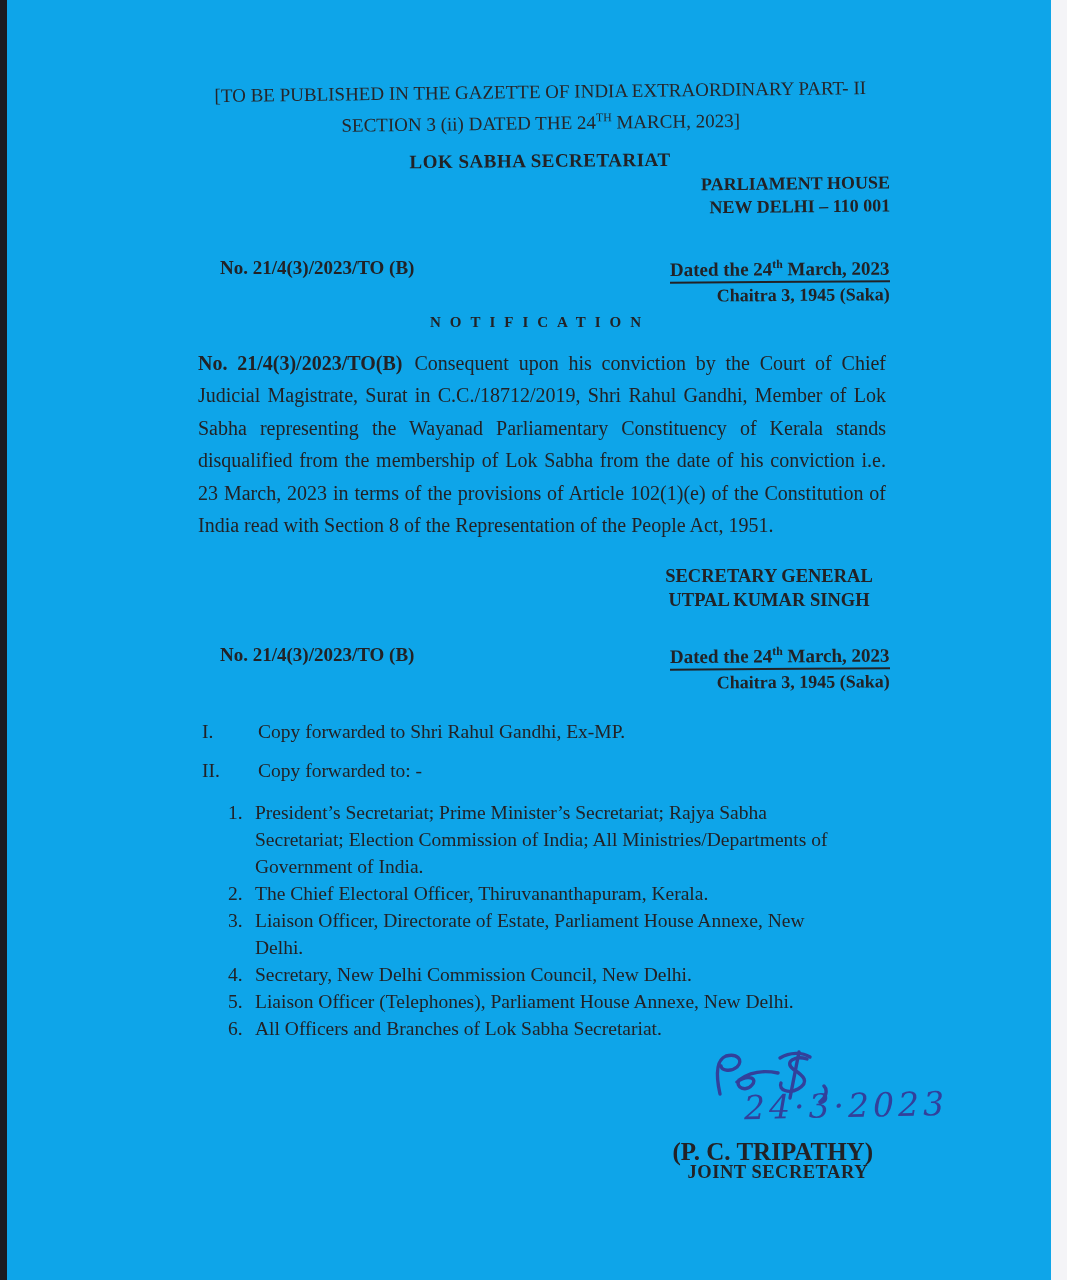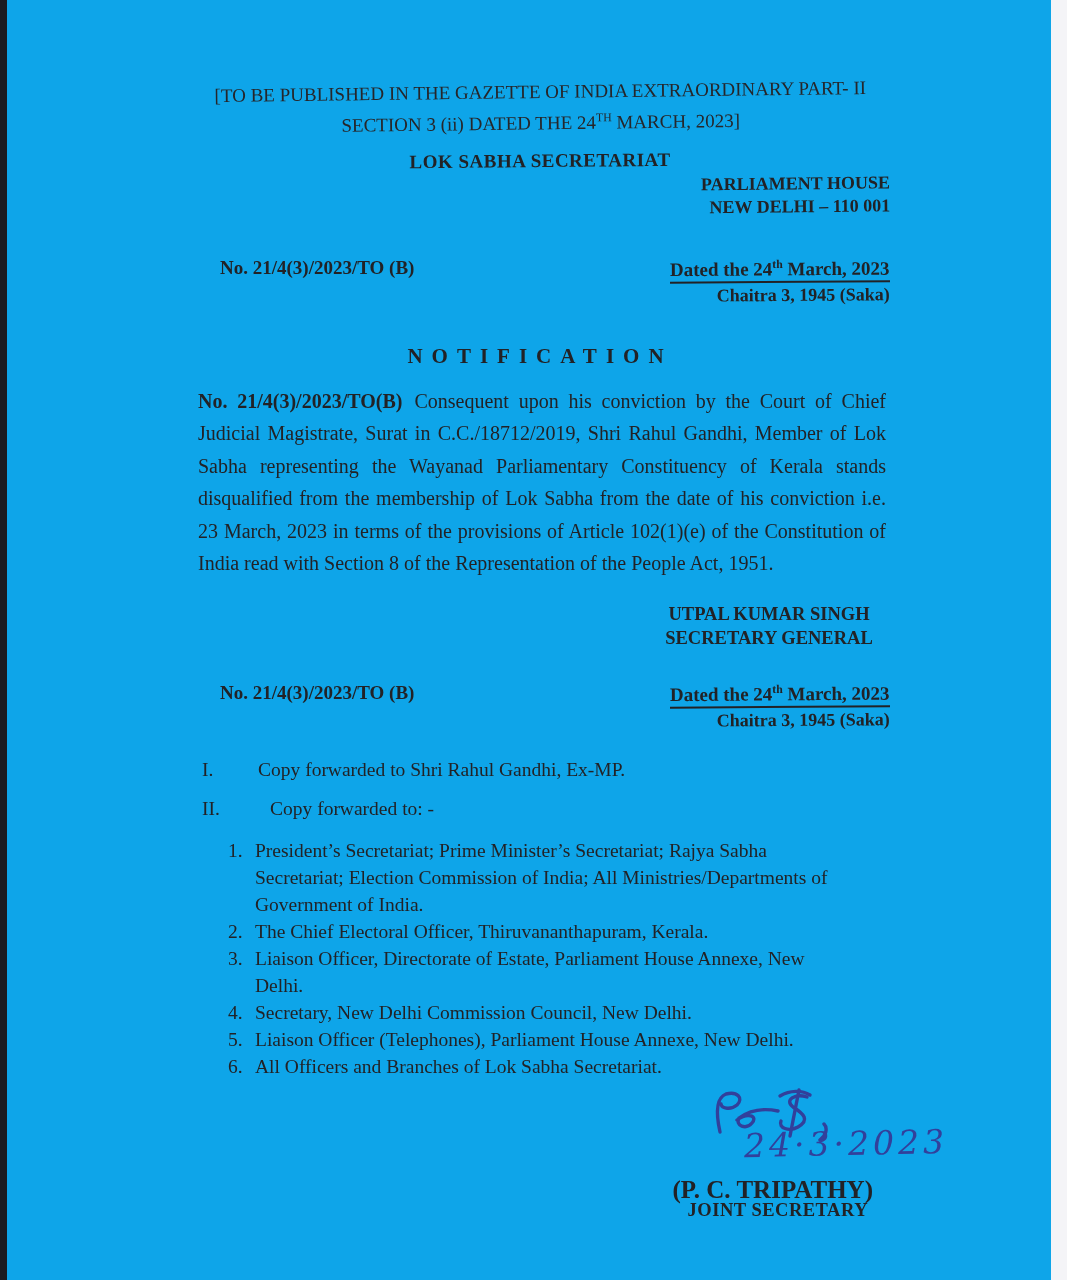--- a/index.html
+++ b/index.html
@@ -43,39 +43,39 @@
     padding-top:4px;
   }
   .ref-row .date-block{
     margin-left:auto;text-align:right;font-weight:bold;font-size:19px;line-height:24px;
     transform:rotate(-0.4deg);
   }
   .date-underline{border-bottom:2px solid #222226;display:inline-block;padding-bottom:0px;white-space:nowrap;}
   .saka-line{font-size:18px;}
   
   .notif-title{
-    margin-top:36px;text-align:center;
-    font-weight:bold;font-size:21px;letter-spacing:9px;
+    margin-top:6px;text-align:center;
+    font-weight:bold;font-size:15px;letter-spacing:9px;
   }
   .body-par{
     margin:16px 0 0 8px;width:688px;
     font-size:20px;line-height:32.5px;
     text-align:justify;
   }
   .body-par b{margin-right:12px;}
   
   .signatory{
     margin-top:22px;
     margin-left:auto;width:230px;text-align:center;
     font-weight:bold;font-size:18.5px;line-height:24px;
     margin-right:6px;white-space:nowrap;
   }
   
   .fwd-row{display:flex;margin-top:26px;font-size:19.5px;line-height:24px;}
-  .fwd-row.second{margin-top:15px;gap:12px;}
+  .fwd-row.second{margin-top:15px;}
   .fwd-label{width:56px;margin-left:12px;flex:none;}
   .copy-list{margin-top:16px;}
   .li-row{display:flex;font-size:19.5px;line-height:27px;}
   .li-num{width:27px;margin-left:38px;flex:none;}
   .li-text{width:588px;}
   
   .sig-block{position:relative;height:170px;margin-top:4px;}
   .sig-scribble{position:absolute;right:6px;top:0;}
   .sig-date{
     position:absolute;right:-58px;top:40px;
@@ -118,22 +118,22 @@
         <span class="date-underline"><span>Dated the 24</span><sup>th</sup><span> March, 2023</span></span>
         <div class="saka-line">Chaitra 3, 1945 (Saka)</div>
       </div>
     </div>
 
     <div class="notif-title">NOTIFICATION</div>
 
     <p class="body-par"><b>No. 21/4(3)/2023/TO(B)</b><span>Consequent upon his conviction by the Court of Chief Judicial Magistrate, Surat in C.C./18712/2019, Shri Rahul Gandhi, Member of Lok Sabha representing the Wayanad Parliamentary Constituency of Kerala stands disqualified from the membership of Lok Sabha from the date of his conviction i.e. 23 March, 2023 in terms of the provisions of Article 102(1)(e) of the Constitution of India read with Section 8 of the Representation of the People Act, 1951.</span></p>
 
     <div class="signatory">
+      <div>SECRETARY GENERAL</div>
       <div>UTPAL KUMAR SINGH</div>
-      <div>SECRETARY GENERAL</div>
     </div>
 
     <div class="ref-row" style="margin-top:28px;">
       <div class="ref-no">No. 21/4(3)/2023/TO (B)</div>
       <div class="date-block">
         <span class="date-underline"><span>Dated the 24</span><sup>th</sup><span> March, 2023</span></span>
         <div class="saka-line">Chaitra 3, 1945 (Saka)</div>
       </div>
     </div>
 

